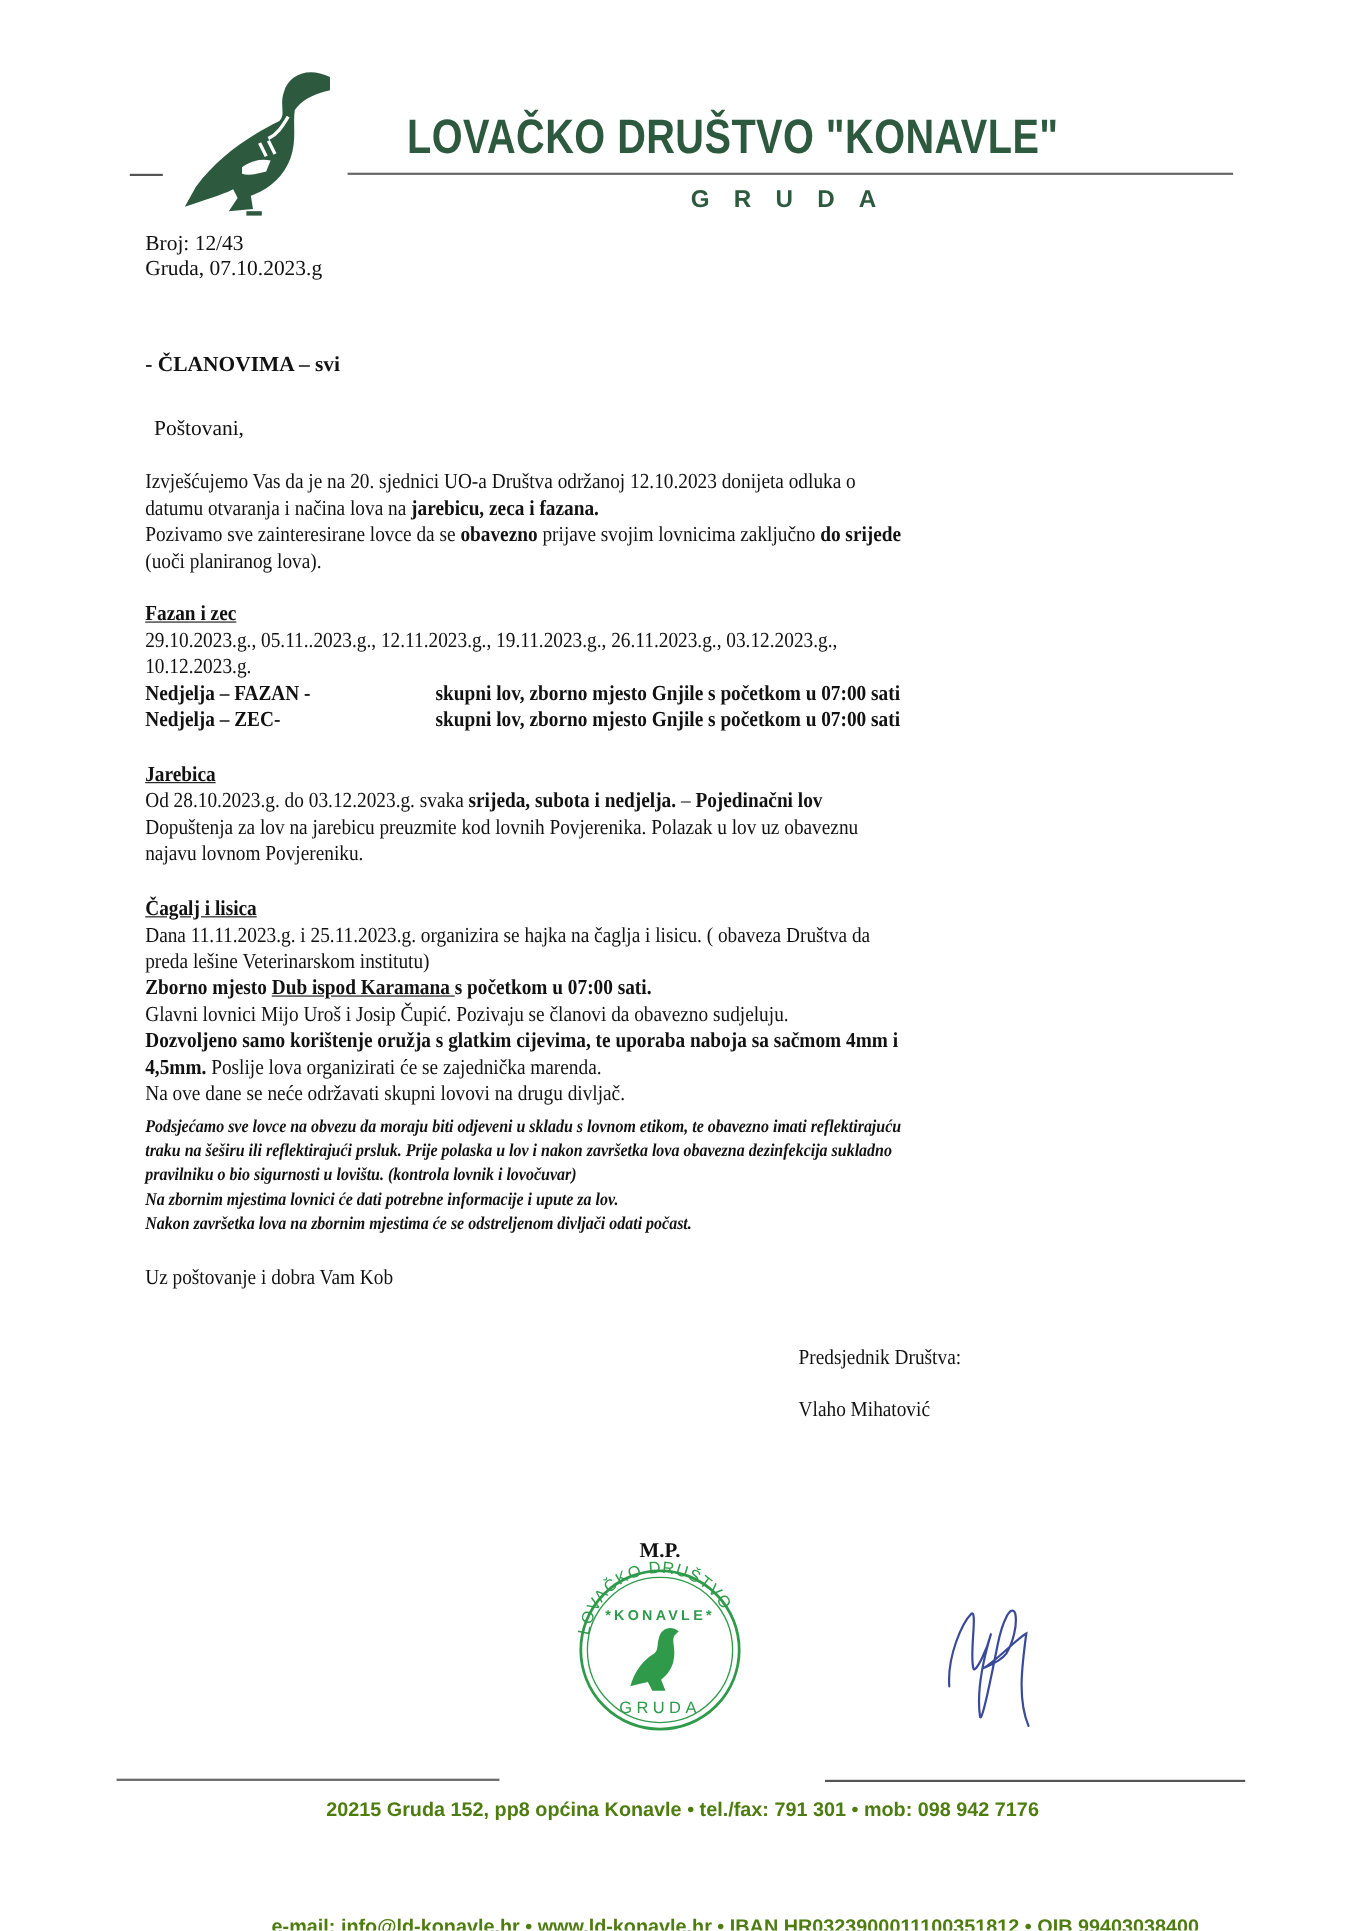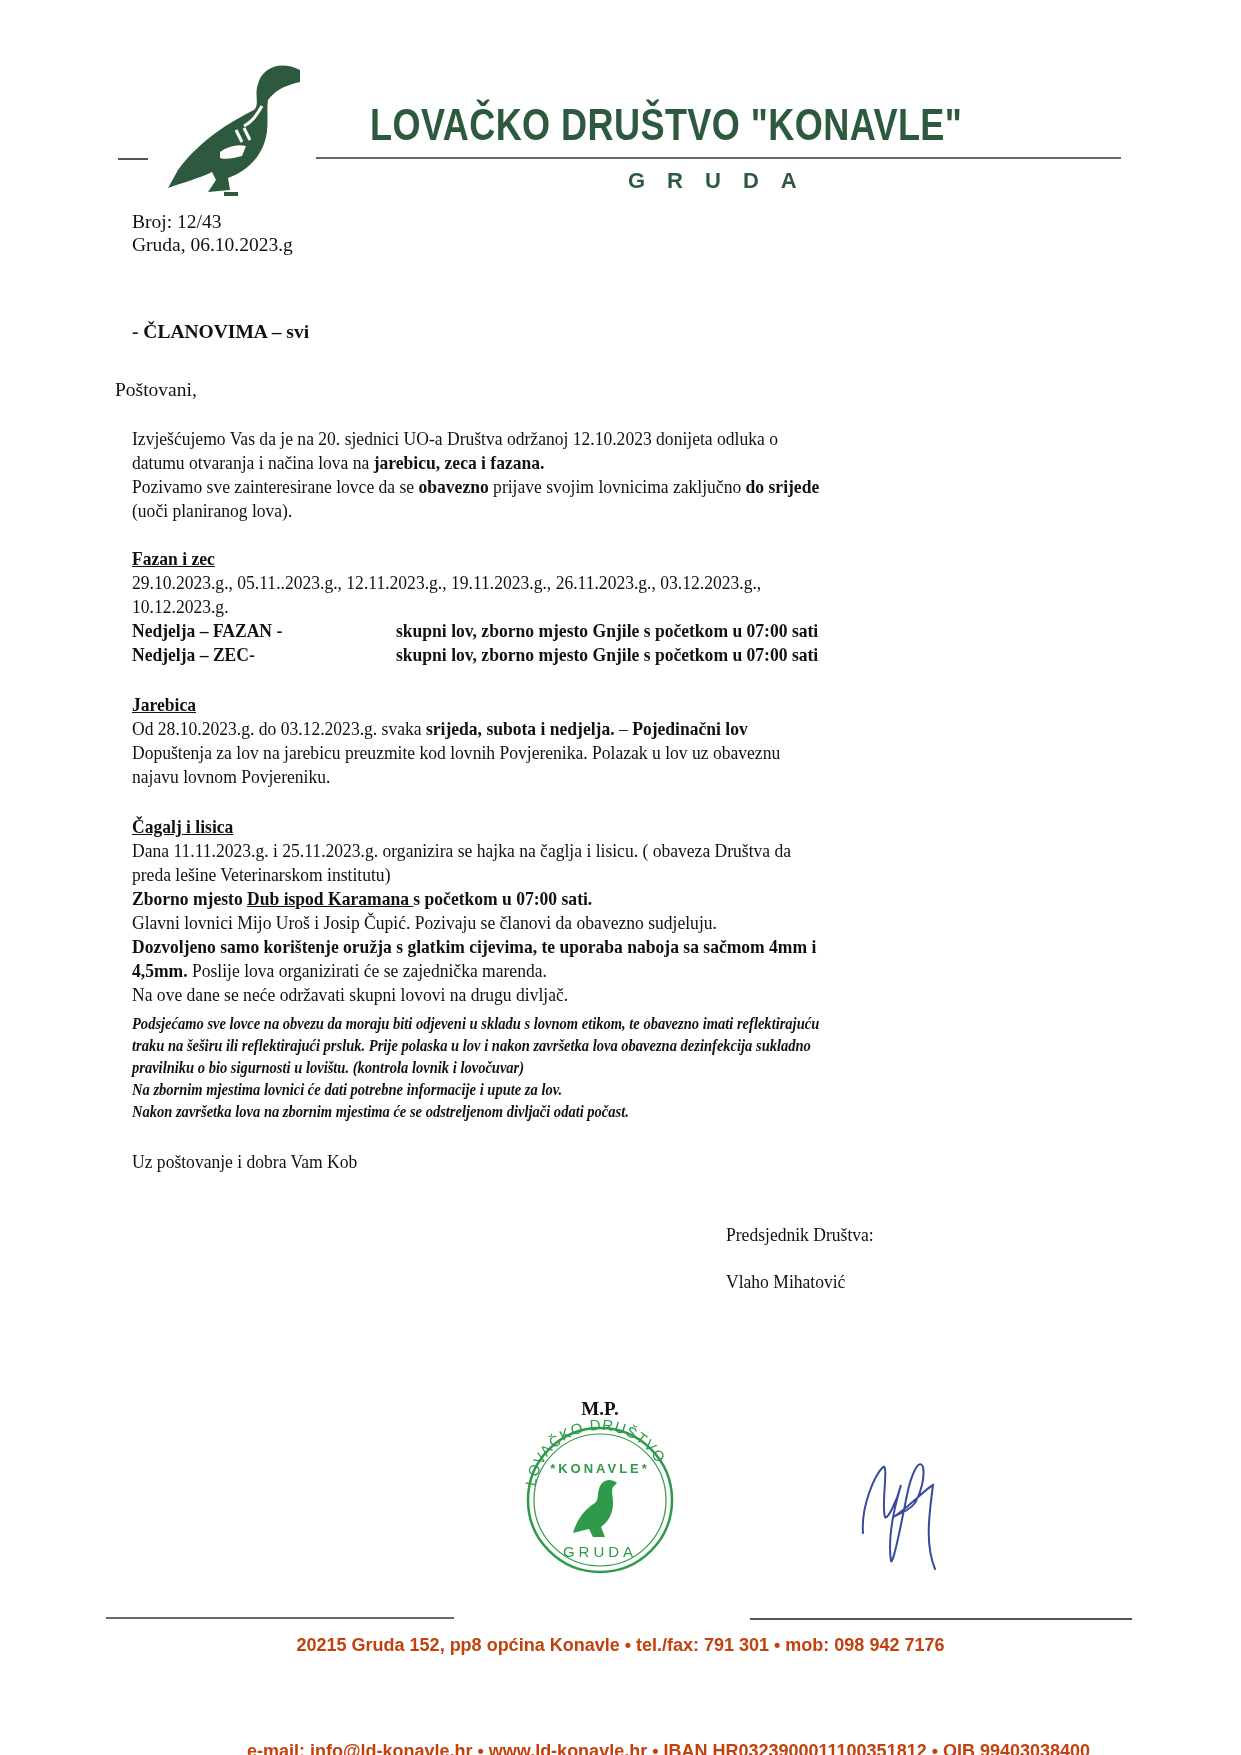--- a/index.html
+++ b/index.html
@@ -17,44 +17,44 @@
   .txt { font-size: 19.5px; line-height: 23px; white-space: nowrap; }
   .narrow { transform: scaleX(0.9); transform-origin: left top; }
   b { font-weight: bold; }
   u { text-decoration: underline; }
   .ital { font-style: italic; font-weight: bold; font-size: 16.5px; line-height: 22px;
           transform: scaleX(0.88); transform-origin: left top; white-space: nowrap; }
   .stamp { left: 505px; top: 1395px; width: 190px; height: 180px; }
   .sig { left: 845px; top: 1445px; width: 130px; height: 130px; }
   .foot-line1 { left: 106px; top: 1617px; width: 348px; height: 2px; background: #666; }
   .foot-line2 { left: 750px; top: 1618px; width: 382px; height: 2px; background: #555; }
-  .footer { font-family: "Liberation Sans", sans-serif; font-weight: bold; color: #c2410c;
+  .footer { font-family: "Liberation Sans", sans-serif; font-weight: bold; color: #4d7c0f;
             font-size: 18px; white-space: nowrap; text-align: center; width: 1241px; left: 0; }
 </style>
 </head>
 <body>
 
 <div class="abs header-line-left"></div>
 <svg class="abs header-logo" viewBox="0 0 180 150">
   <path d="M150 10 C130 0 112 8 108 24 C104 36 110 44 104 50 C80 62 50 80 28 110 L18 128 C35 122 50 118 62 112 L66 120 L58 132 L80 130 L78 118 C95 112 108 100 114 84 C120 68 116 52 118 40 C124 32 132 26 150 22 Z" fill="#2d5a3e"></path>
   <path d="M70 92 C78 86 88 84 96 86 L92 96 C84 98 76 100 70 98 Z" fill="#fff"></path>
   <path d="M86 70 L92 82 M94 68 L100 80" stroke="#fff" stroke-width="3"></path>
   <path d="M112 46 C106 56 102 62 94 66" stroke="#fff" stroke-width="3" fill="none"></path>
   <rect x="74" y="132" width="14" height="4" fill="#2d5a3e"></rect>
 </svg>
 <div class="abs org-name">LOVAČKO DRUŠTVO "KONAVLE"</div>
 <div class="abs header-line"></div>
 <div class="abs org-city">GRUDA</div>
 
 <div class="abs txt" style="left:132px; top:210px;">Broj: 12/43</div>
-<div class="abs txt" style="left:132px; top:233px;">Gruda, 06.10.2023.g</div>
+<div class="abs txt" style="left:132px; top:233px;">Gruda, 07.10.2023.g</div>
 
 <div class="abs txt" style="left:132px; top:320px;"><b>- ČLANOVIMA – svi</b></div>
 
-<div class="abs txt" style="left:115px; top:378px;">Poštovani,</div>
+<div class="abs txt" style="left:140px; top:378px;">Poštovani,</div>
 
 <div class="abs txt narrow" style="left:132px; top:427px;">Izvješćujemo Vas da je na 20. sjednici UO-a Društva održanoj 12.10.2023 donijeta odluka o</div>
 <div class="abs txt narrow" style="left:132px; top:451px;"><span>datumu otvaranja i načina lova na </span><b>jarebicu, zeca i fazana.</b></div>
 <div class="abs txt narrow" style="left:132px; top:475px;"><span>Pozivamo sve zainteresirane lovce da se </span><b>obavezno</b><span> prijave svojim lovnicima zaključno </span><b>do srijede</b></div>
 <div class="abs txt narrow" style="left:132px; top:499px;">(uoči planiranog lova).</div>
 
 <div class="abs txt narrow" style="left:132px; top:547px;"><b><u>Fazan i zec</u></b></div>
 <div class="abs txt narrow" style="left:132px; top:571px;">29.10.2023.g., 05.11..2023.g., 12.11.2023.g., 19.11.2023.g., 26.11.2023.g., 03.12.2023.g.,</div>
 <div class="abs txt narrow" style="left:132px; top:595px;">10.12.2023.g.</div>
 <div class="abs txt narrow" style="left:132px; top:619px;"><b>Nedjelja – FAZAN -</b></div>

